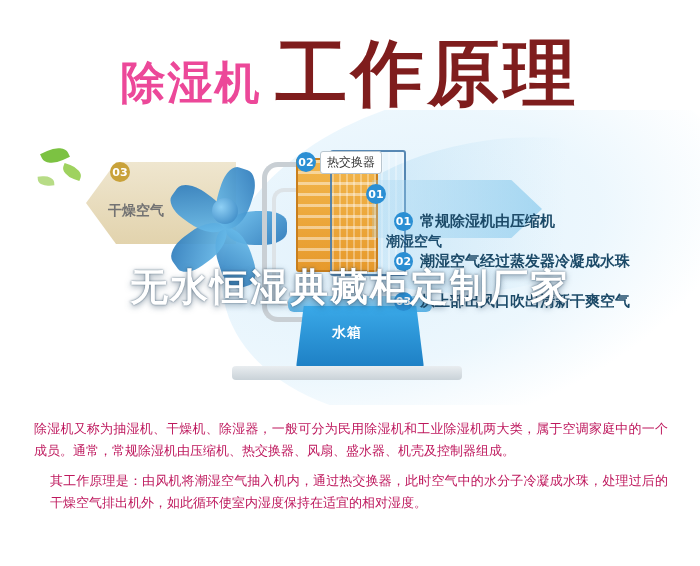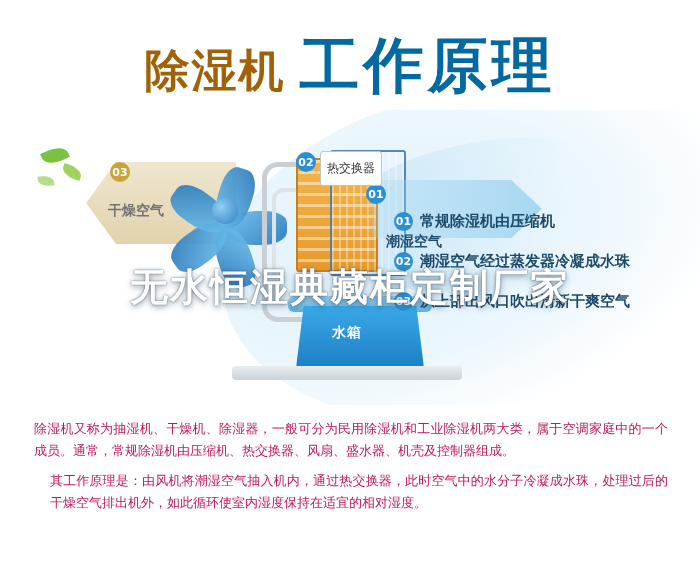--- a/index.html
+++ b/index.html
@@ -12,26 +12,26 @@
   }
   .stage{position:relative;width:700px;height:566px;background:#ffffff;}
 
   
   .title-row{
     position:absolute;left:0;top:26px;width:700px;
     text-align:center;
     white-space:nowrap;
   }
   .title-a{
-    font-size:45px;font-weight:bold;color:#a16207;letter-spacing:2px;
+    font-size:45px;font-weight:bold;color:#ec4899;letter-spacing:2px;
     font-family:"DejaVu Sans","Liberation Sans",sans-serif;
     margin-top:36px;
   }
   .title-b{
-    font-size:60px;font-weight:bold;color:#0369a1;letter-spacing:4px;
+    font-size:72px;font-weight:bold;color:#7f1d1d;letter-spacing:4px;
     margin-left:14px;
     font-family:"DejaVu Sans","Liberation Sans",sans-serif;
   }
 
   
   .illus{
     position:absolute;left:0;top:110px;width:700px;height:295px;
     overflow:hidden;
   }
   .bg-swoosh{
@@ -149,21 +149,21 @@
     width:20px;height:20px;border-radius:50%;
     background:#2b8fd4;color:#fff;
     font-size:11px;font-weight:bold;
     display:flex;align-items:center;justify-content:center;
     font-family:"DejaVu Sans","Liberation Sans",sans-serif;
   }
   .chip.amber{background:#c9a23a;}
   .chip-box{
     position:absolute;
     background:#ffffff;border:1px solid #b9c6cf;border-radius:3px;
-    font-size:12px;color:#333;padding:8px 6px;
+    font-size:12px;color:#333;padding:2px 6px;
     font-family:"DejaVu Sans","Liberation Sans",sans-serif;
   }
 
   
   .step{
     position:absolute;left:394px;
     font-size:15px;color:#1c4a68;font-weight:bold;white-space:nowrap;
     font-family:"DejaVu Sans","Liberation Sans",sans-serif;
   }
   .step .num{

